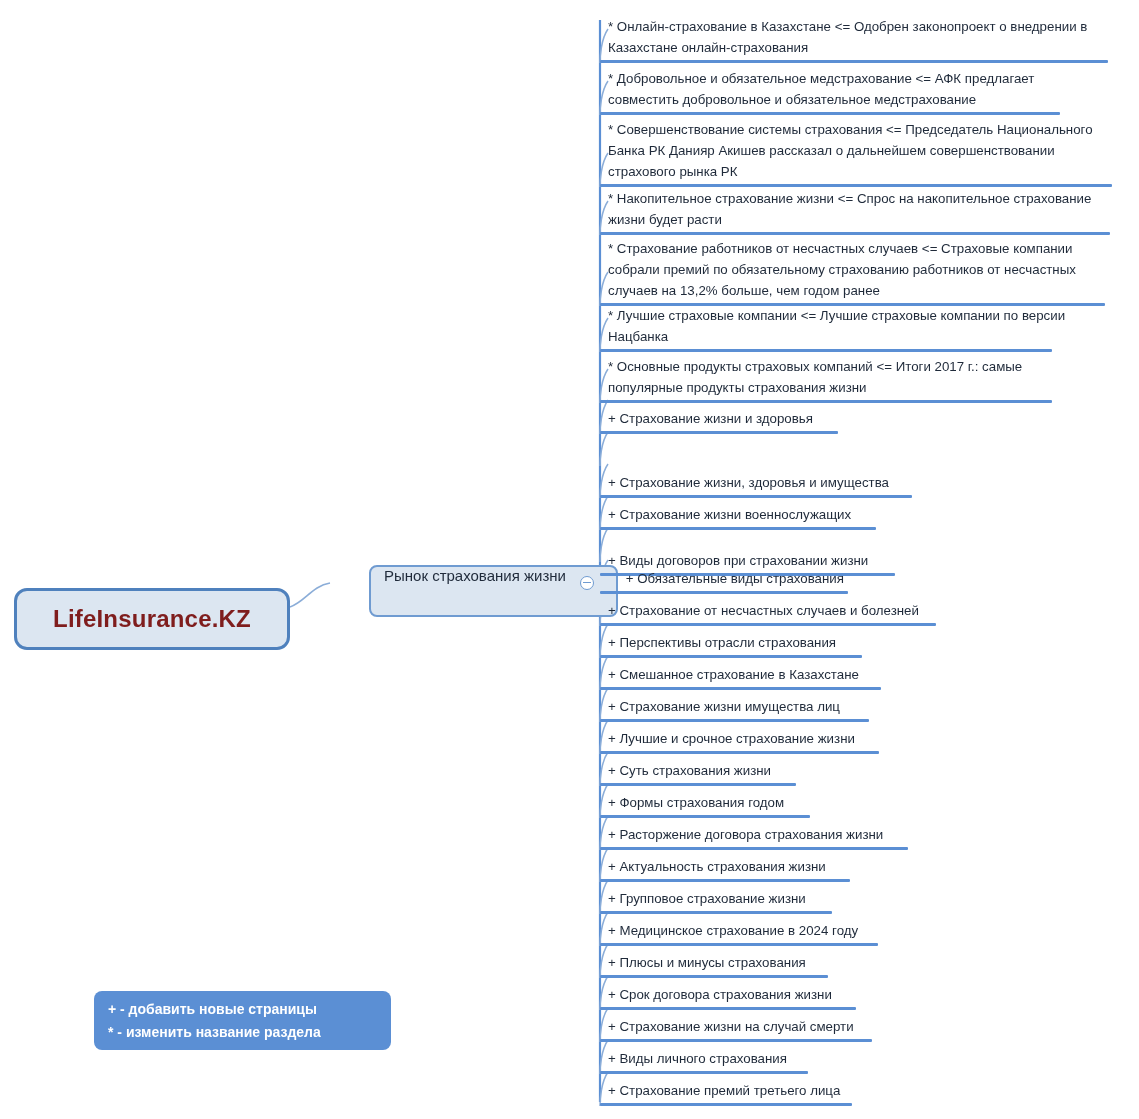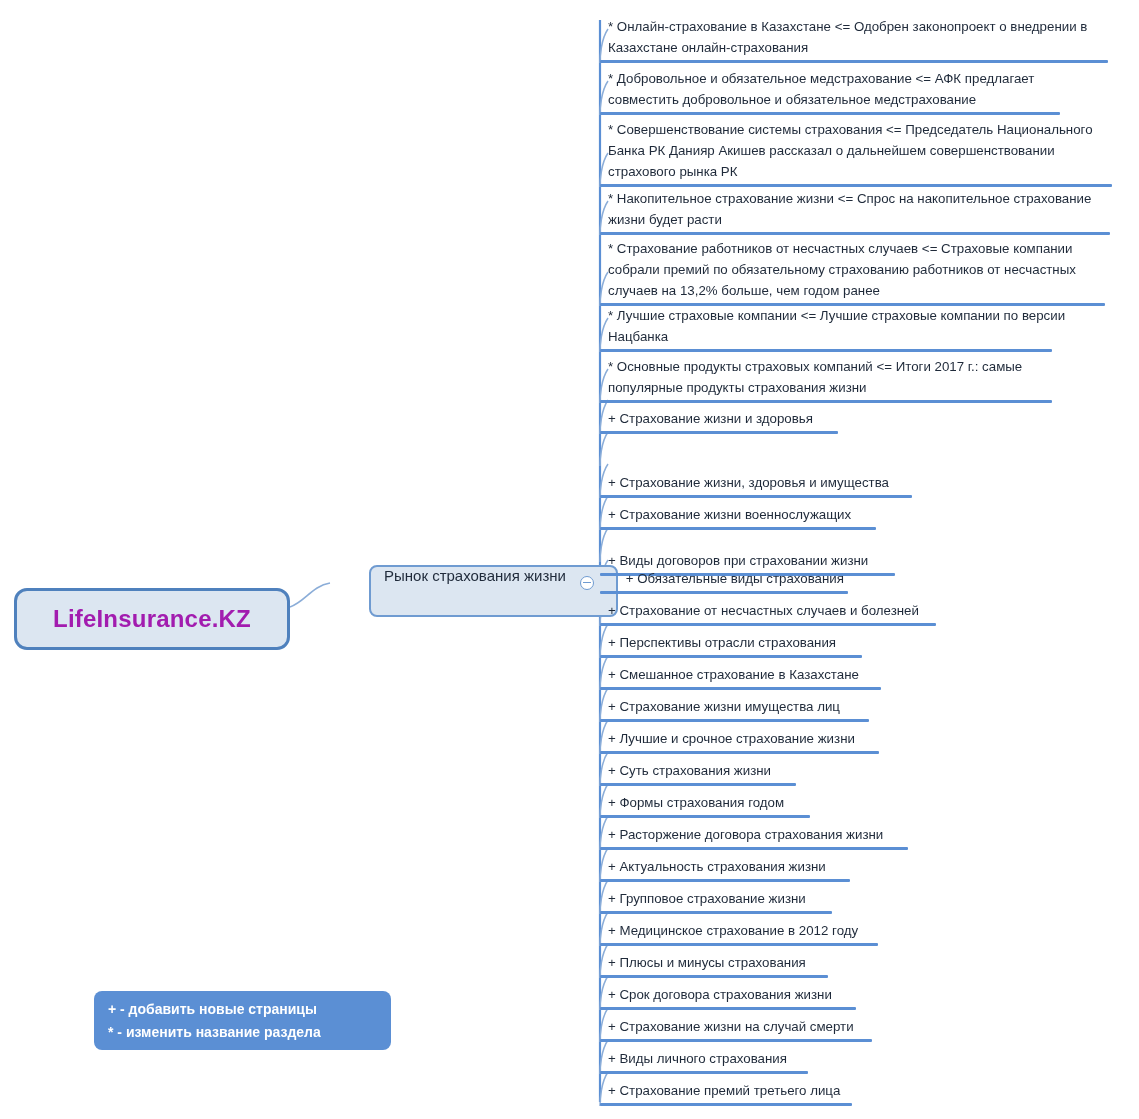--- a/index.html
+++ b/index.html
@@ -43,21 +43,21 @@
     background: #dce6f1;
     border: 3px solid #4f81bd;
     border-radius: 13px;
     display: flex;
     align-items: center;
     justify-content: center;
   }
   .root-node .root-label {
     font-size: 24px;
     font-weight: bold;
-    color: #a21caf;
+    color: #7f1d1d;
     letter-spacing: .2px;
   }
 
   
   .center-node {
     position: absolute;
     left: 330px;
     top: 565px;
     width: 249px;
     height: 52px;
@@ -295,21 +295,21 @@
       </div>
       <div class="topic-row" style="top: 856px; width: 250px; height: 26px;">
         <span class="topic-text">+ Актуальность страхования жизни</span>
         <div class="topic-underline" style="width: 250px;"></div>
       </div>
       <div class="topic-row" style="top: 888px; width: 232px; height: 26px;">
         <span class="topic-text">+ Групповое страхование жизни</span>
         <div class="topic-underline" style="width: 232px;"></div>
       </div>
       <div class="topic-row" style="top: 920px; width: 278px; height: 26px;">
-        <span class="topic-text">+ Медицинское страхование в 2012 году</span>
+        <span class="topic-text">+ Медицинское страхование в 2024 году</span>
         <div class="topic-underline" style="width: 278px;"></div>
       </div>
       <div class="topic-row" style="top: 952px; width: 228px; height: 26px;">
         <span class="topic-text">+ Плюсы и минусы страхования</span>
         <div class="topic-underline" style="width: 228px;"></div>
       </div>
       <div class="topic-row" style="top: 984px; width: 256px; height: 26px;">
         <span class="topic-text">+ Срок договора страхования жизни</span>
         <div class="topic-underline" style="width: 256px;"></div>
       </div>

